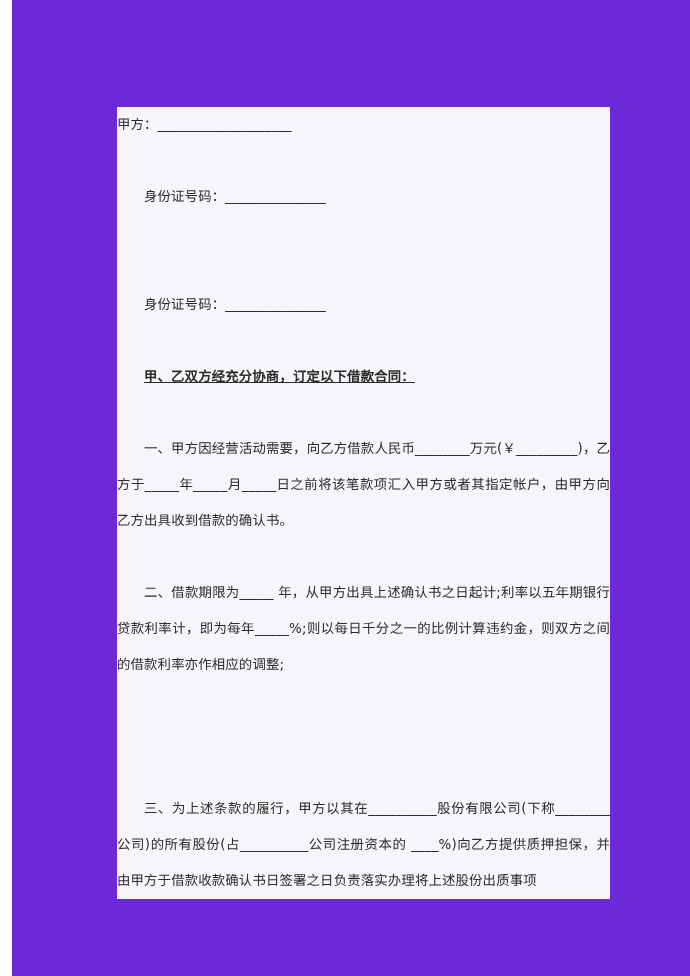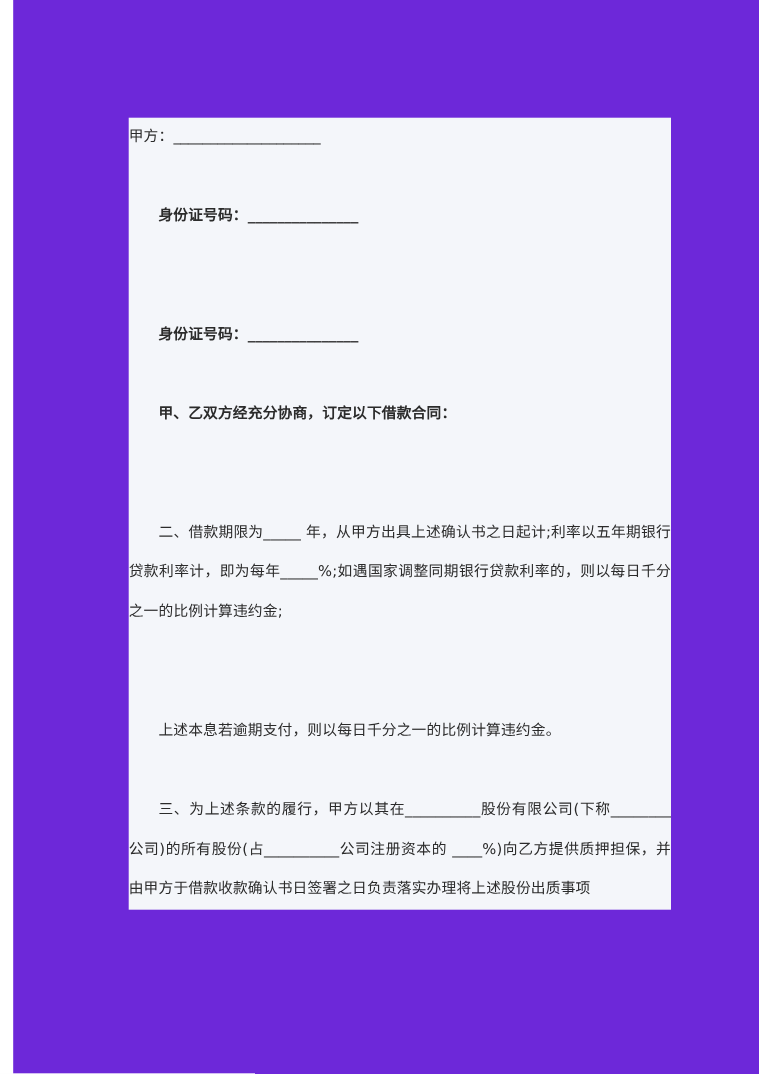--- a/index.html
+++ b/index.html
@@ -51,33 +51,33 @@
     white-space: normal;
   }
 
   
   .party-line {
     height: 36px;
     white-space: nowrap;
   }
   .party-line.indent-1 {
     padding-left: 27px;
-    font-weight: bold;
   }
 
   
   .spacer {
     height: 36px;
   }
 
   .heading-line {
     font-weight: bold;
     height: 36px;
     padding-left: 27px;
     white-space: nowrap;
+    text-decoration: underline;
   }
 
   .doc-para {
     text-indent: 27px;
   }
   .doc-para.no-indent {
     text-indent: 27px;
   }
 
   .blank {
@@ -110,31 +110,31 @@
     <div class="doc-line party-line indent-1">
       <span>身份证号码：</span><span class="blank">_______________</span>
     </div>
 
     <div class="spacer"></div>
 
     <div class="doc-line heading-line">甲、乙双方经充分协商，订定以下借款合同：</div>
 
     <div class="spacer"></div>
 
+    <p class="doc-para">一、甲方因经营活动需要，向乙方借款人民币________万元(￥_________)，乙方于_____年_____月_____日之前将该笔款项汇入甲方或者其指定帐户，由甲方向乙方出具收到借款的确认书。</p>
 
     <div class="spacer"></div>
 
-    <p class="doc-para">二、借款期限为_____ 年，从甲方出具上述确认书之日起计;利率以五年期银行贷款利率计，即为每年_____%;如遇国家调整同期银行贷款利率的，则以每日千分之一的比例计算违约金;</p>
+    <p class="doc-para">二、借款期限为_____ 年，从甲方出具上述确认书之日起计;利率以五年期银行贷款利率计，即为每年_____%;则以每日千分之一的比例计算违约金，则双方之间的借款利率亦作相应的调整;</p>
 
     <div class="spacer"></div>
 
 
     <div class="spacer"></div>
 
-    <p class="doc-para no-indent">上述本息若逾期支付，则以每日千分之一的比例计算违约金。</p>
 
     <div class="spacer"></div>
 
     <p class="doc-para">三、为上述条款的履行，甲方以其在__________股份有限公司(下称________公司)的所有股份(占__________公司注册资本的 ____%)向乙方提供质押担保，并由甲方于借款收款确认书日签署之日负责落实办理将上述股份出质事项</p>
 
   </div>
 
 </div>
 
 </body></html>

